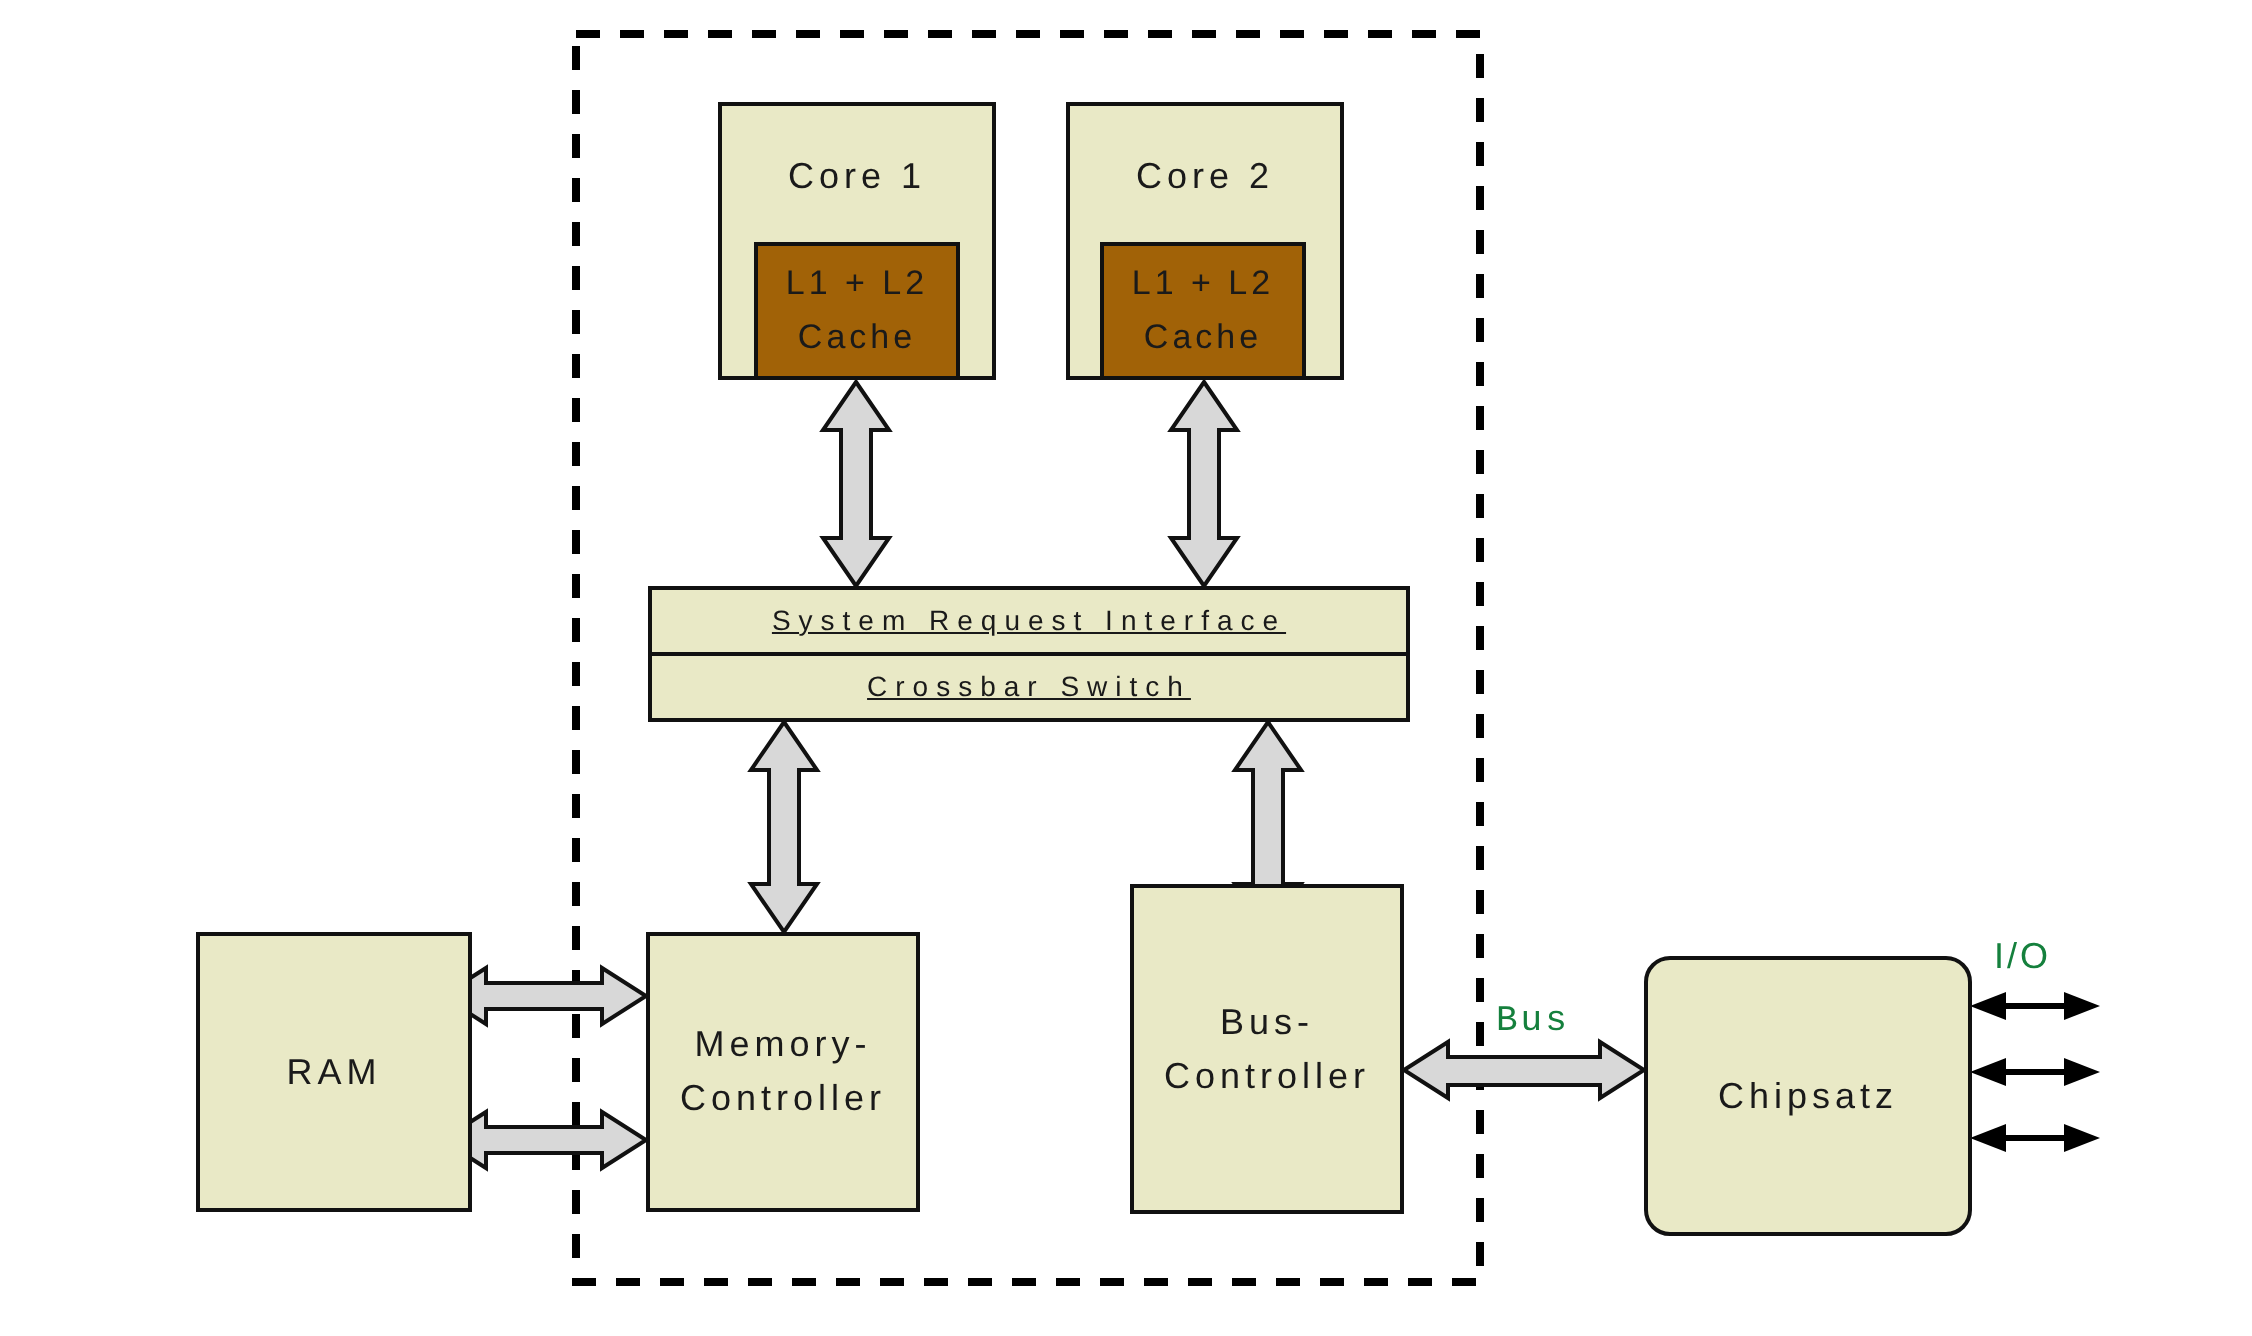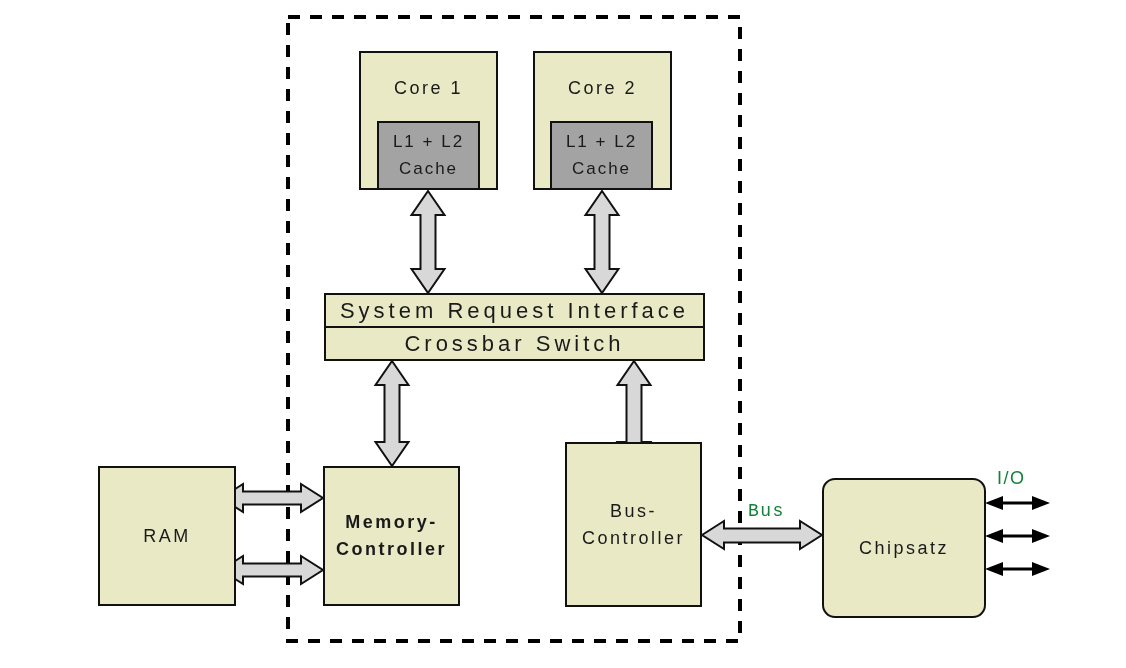--- a/index.html
+++ b/index.html
@@ -33,28 +33,29 @@
     font-size: 18px;
     letter-spacing: 2.5px;
     line-height: 1.5;
     white-space: pre-line;
   }
   .node.core {
     align-items: flex-start;
     padding-top: 22px;
   }
   .node.cache {
-    background: #a3a3a3;
+    background: #a16207;
     font-size: 17px;
     letter-spacing: 2px;
     line-height: 1.55;
   }
   .node.busrow {
-    font-size: 22px;
+    font-size: 14px;
     letter-spacing: 4px;
+    text-decoration: underline;
   }
   .floating-label {
     position: absolute;
     color: #15803d;
     font-size: 18px;
     letter-spacing: 1.5px;
     white-space: nowrap;
   }
   .fat-arrow {
     fill: #d8d8d8;
@@ -138,21 +139,21 @@
   <div class="node busrow" style="left:324px; top:293px; width:381px; height:35px;">
     <span>System Request Interface</span>
   </div>
   <div class="node busrow" style="left:324px; top:326px; width:381px; height:35px;justify-content:center;">
     <span>Crossbar Switch</span>
   </div>
 
   <div class="node" style="left:82px; top:466px; width:138px; height:140px;margin-left:16px;">
     <span>RAM</span>
   </div>
-  <div class="node" style="left:323px; top:466px; width:137px; height:140px;font-weight:bold;">
+  <div class="node" style="left:323px; top:466px; width:137px; height:140px;">
     <span>Memory-
 Controller</span>
   </div>
   <div class="node" style="left:565px; top:442px; width:137px; height:165px;">
     <span>Bus-
 Controller</span>
   </div>
   <div class="node" style="left:822px; top:478px; width:164px; height:140px;border-radius:13px;">
     <span>Chipsatz</span>
   </div>

